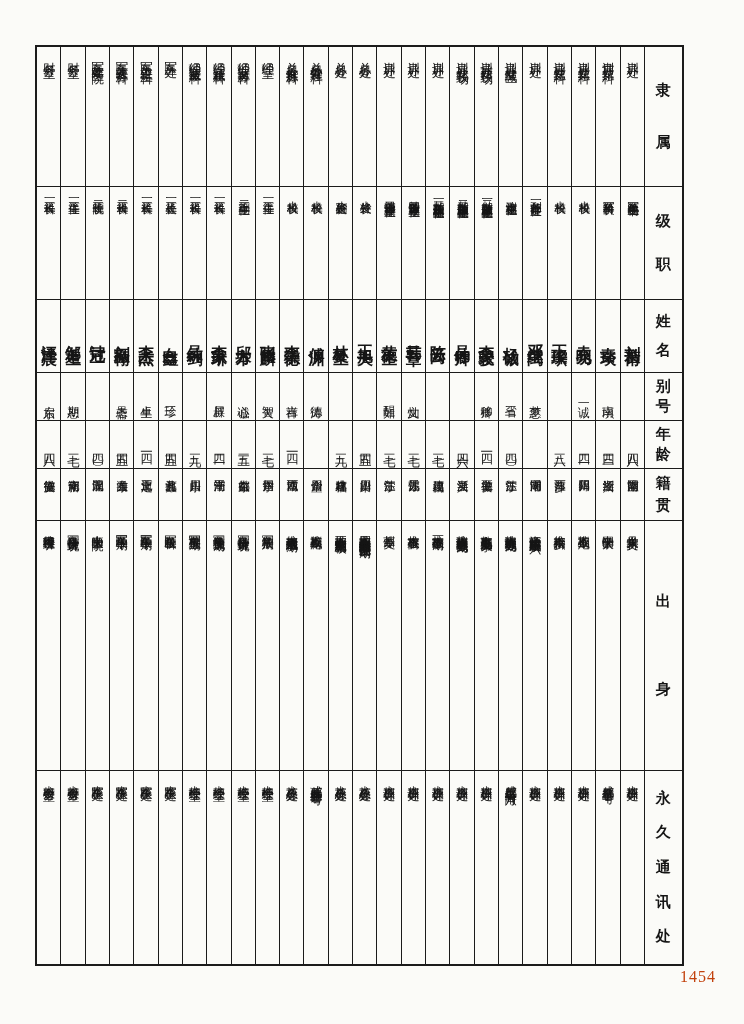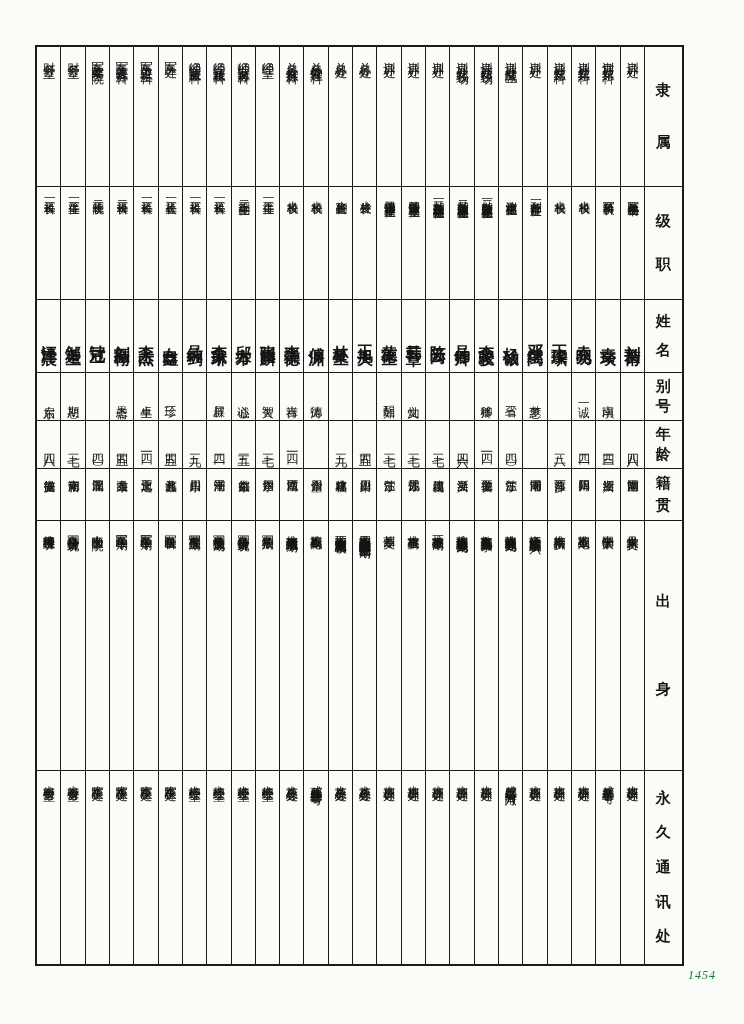--- a/index.html
+++ b/index.html
@@ -66,21 +66,21 @@
   .f-permanent_address .v  { font-size:12px;   letter-spacing:1px; }
   .hcell {
     flex-direction:column; justify-content:space-evenly; align-items:center;
     padding-top:0;
   }
   .hch {
     font-size:15px; font-weight:bold; line-height:1;
   }
   .page-number {
     position:absolute; right:28px; top:968px;
-    font-size:12px; letter-spacing:1px; color:#15803d;font-style:italic;
+    font-size:16px; letter-spacing:1px; color:#c2410c;
   }
 </style>
 </head>
 <body>
 
 <div class="page">
   <div class="registry-table" id="registry-table">
       <div class="col">
         <div class="cell r0 f-affiliation">
           <span class="v">财务室</span>

